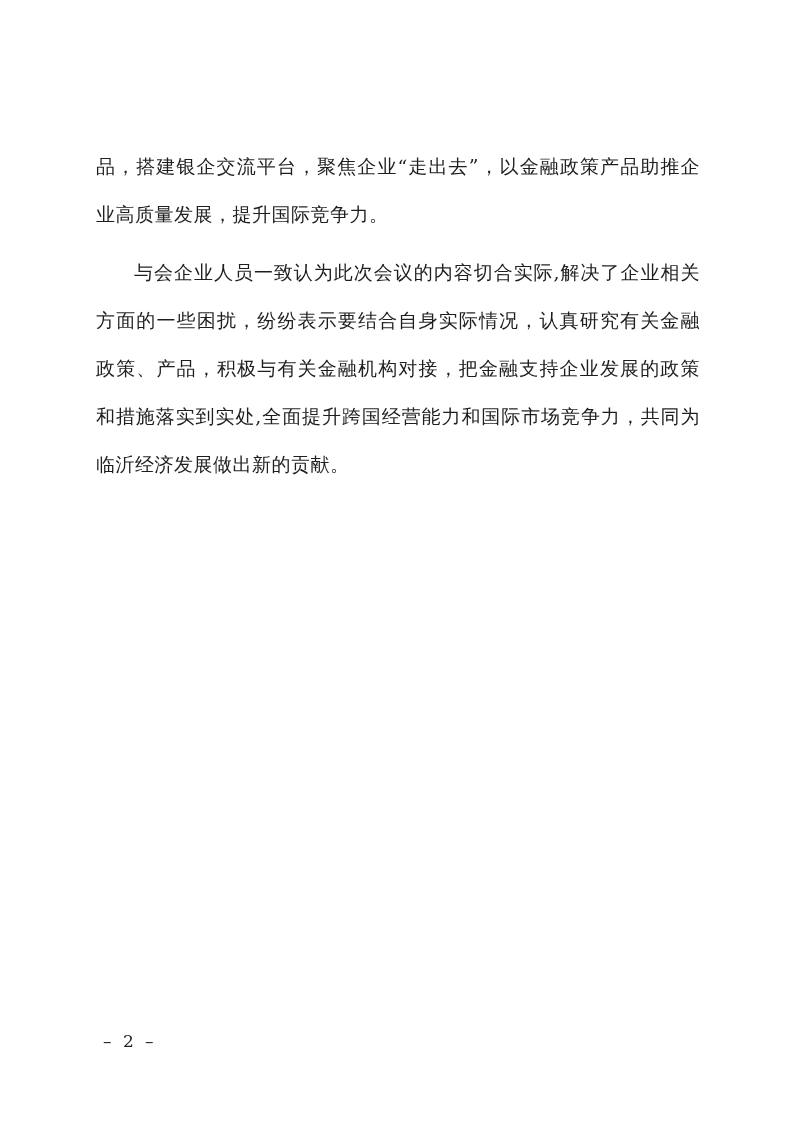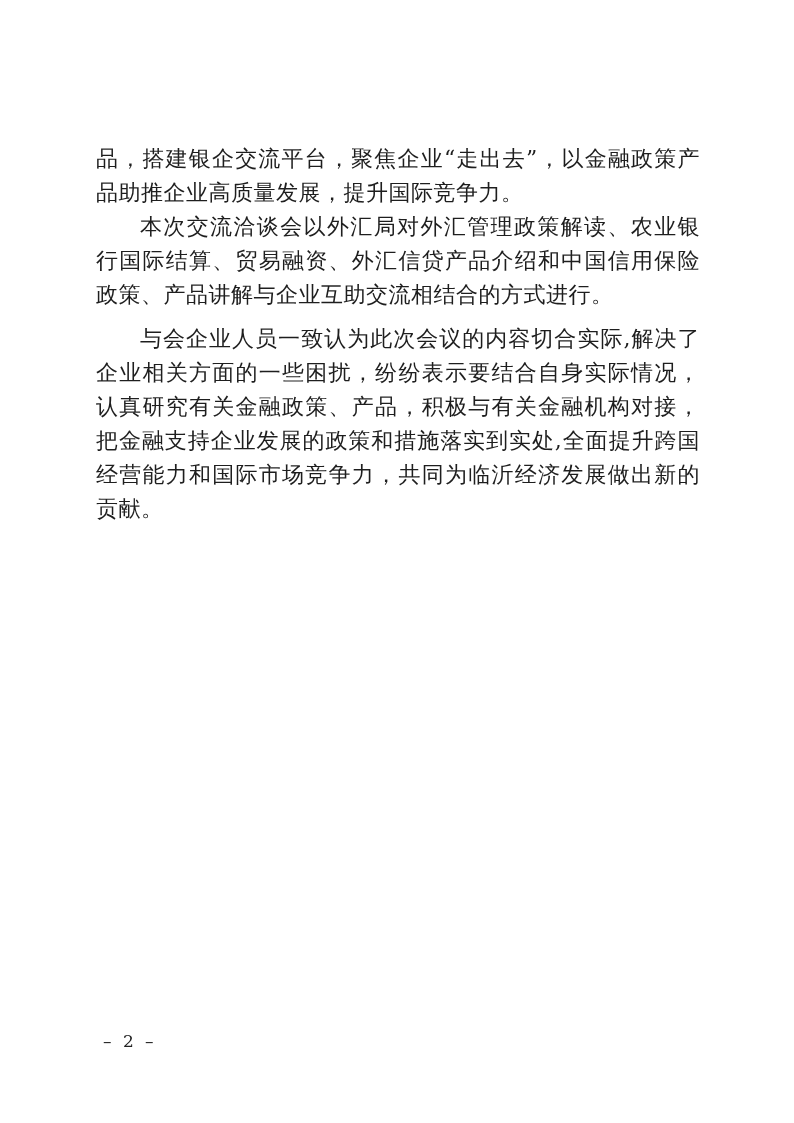--- a/index.html
+++ b/index.html
@@ -16,22 +16,22 @@
     font-family: "DejaVu Serif", "Liberation Serif", serif;
   }
   .content {
     position: absolute;
     left: 96px;
     top: 142px;
     width: 604px;
   }
   .content p {
     margin: 0;
-    font-size: 22px;
-    line-height: 34px;
+    font-size: 19px;
+    line-height: 48px;
     color: #1e1e1e;
     text-align: justify;
     text-justify: inter-ideograph;
     letter-spacing: 0.5px;
   }
   .indent {
     text-indent: 2em;
   }
   .para-last {
     margin-top: 10px !important;
@@ -45,18 +45,17 @@
     letter-spacing: 3px;
     font-family: "DejaVu Serif", "Liberation Serif", serif;
   }
 </style>
 </head>
 <body>
 
 <div class="page">
   <div class="content">
     <p>品，搭建银企交流平台，聚焦企业“走出去”，以金融政策产品助推企业高质量发展，提升国际竞争力。</p>
-    <p class="indent">本次交流洽谈会以外汇局对外汇管理政策解读、农业银行国际结算、贸易融资、外汇信贷产品介绍和中国信用保险政策、产品讲解与企业互助交流相结合的方式进行。</p>
     <p class="indent para-last">与会企业人员一致认为此次会议的内容切合实际,解决了企业相关方面的一些困扰，纷纷表示要结合自身实际情况，认真研究有关金融政策、产品，积极与有关金融机构对接，把金融支持企业发展的政策和措施落实到实处,全面提升跨国经营能力和国际市场竞争力，共同为临沂经济发展做出新的贡献。</p>
   </div>
 
   <div class="page-number">– 2 –</div>
 </div>
 
 </body></html>

